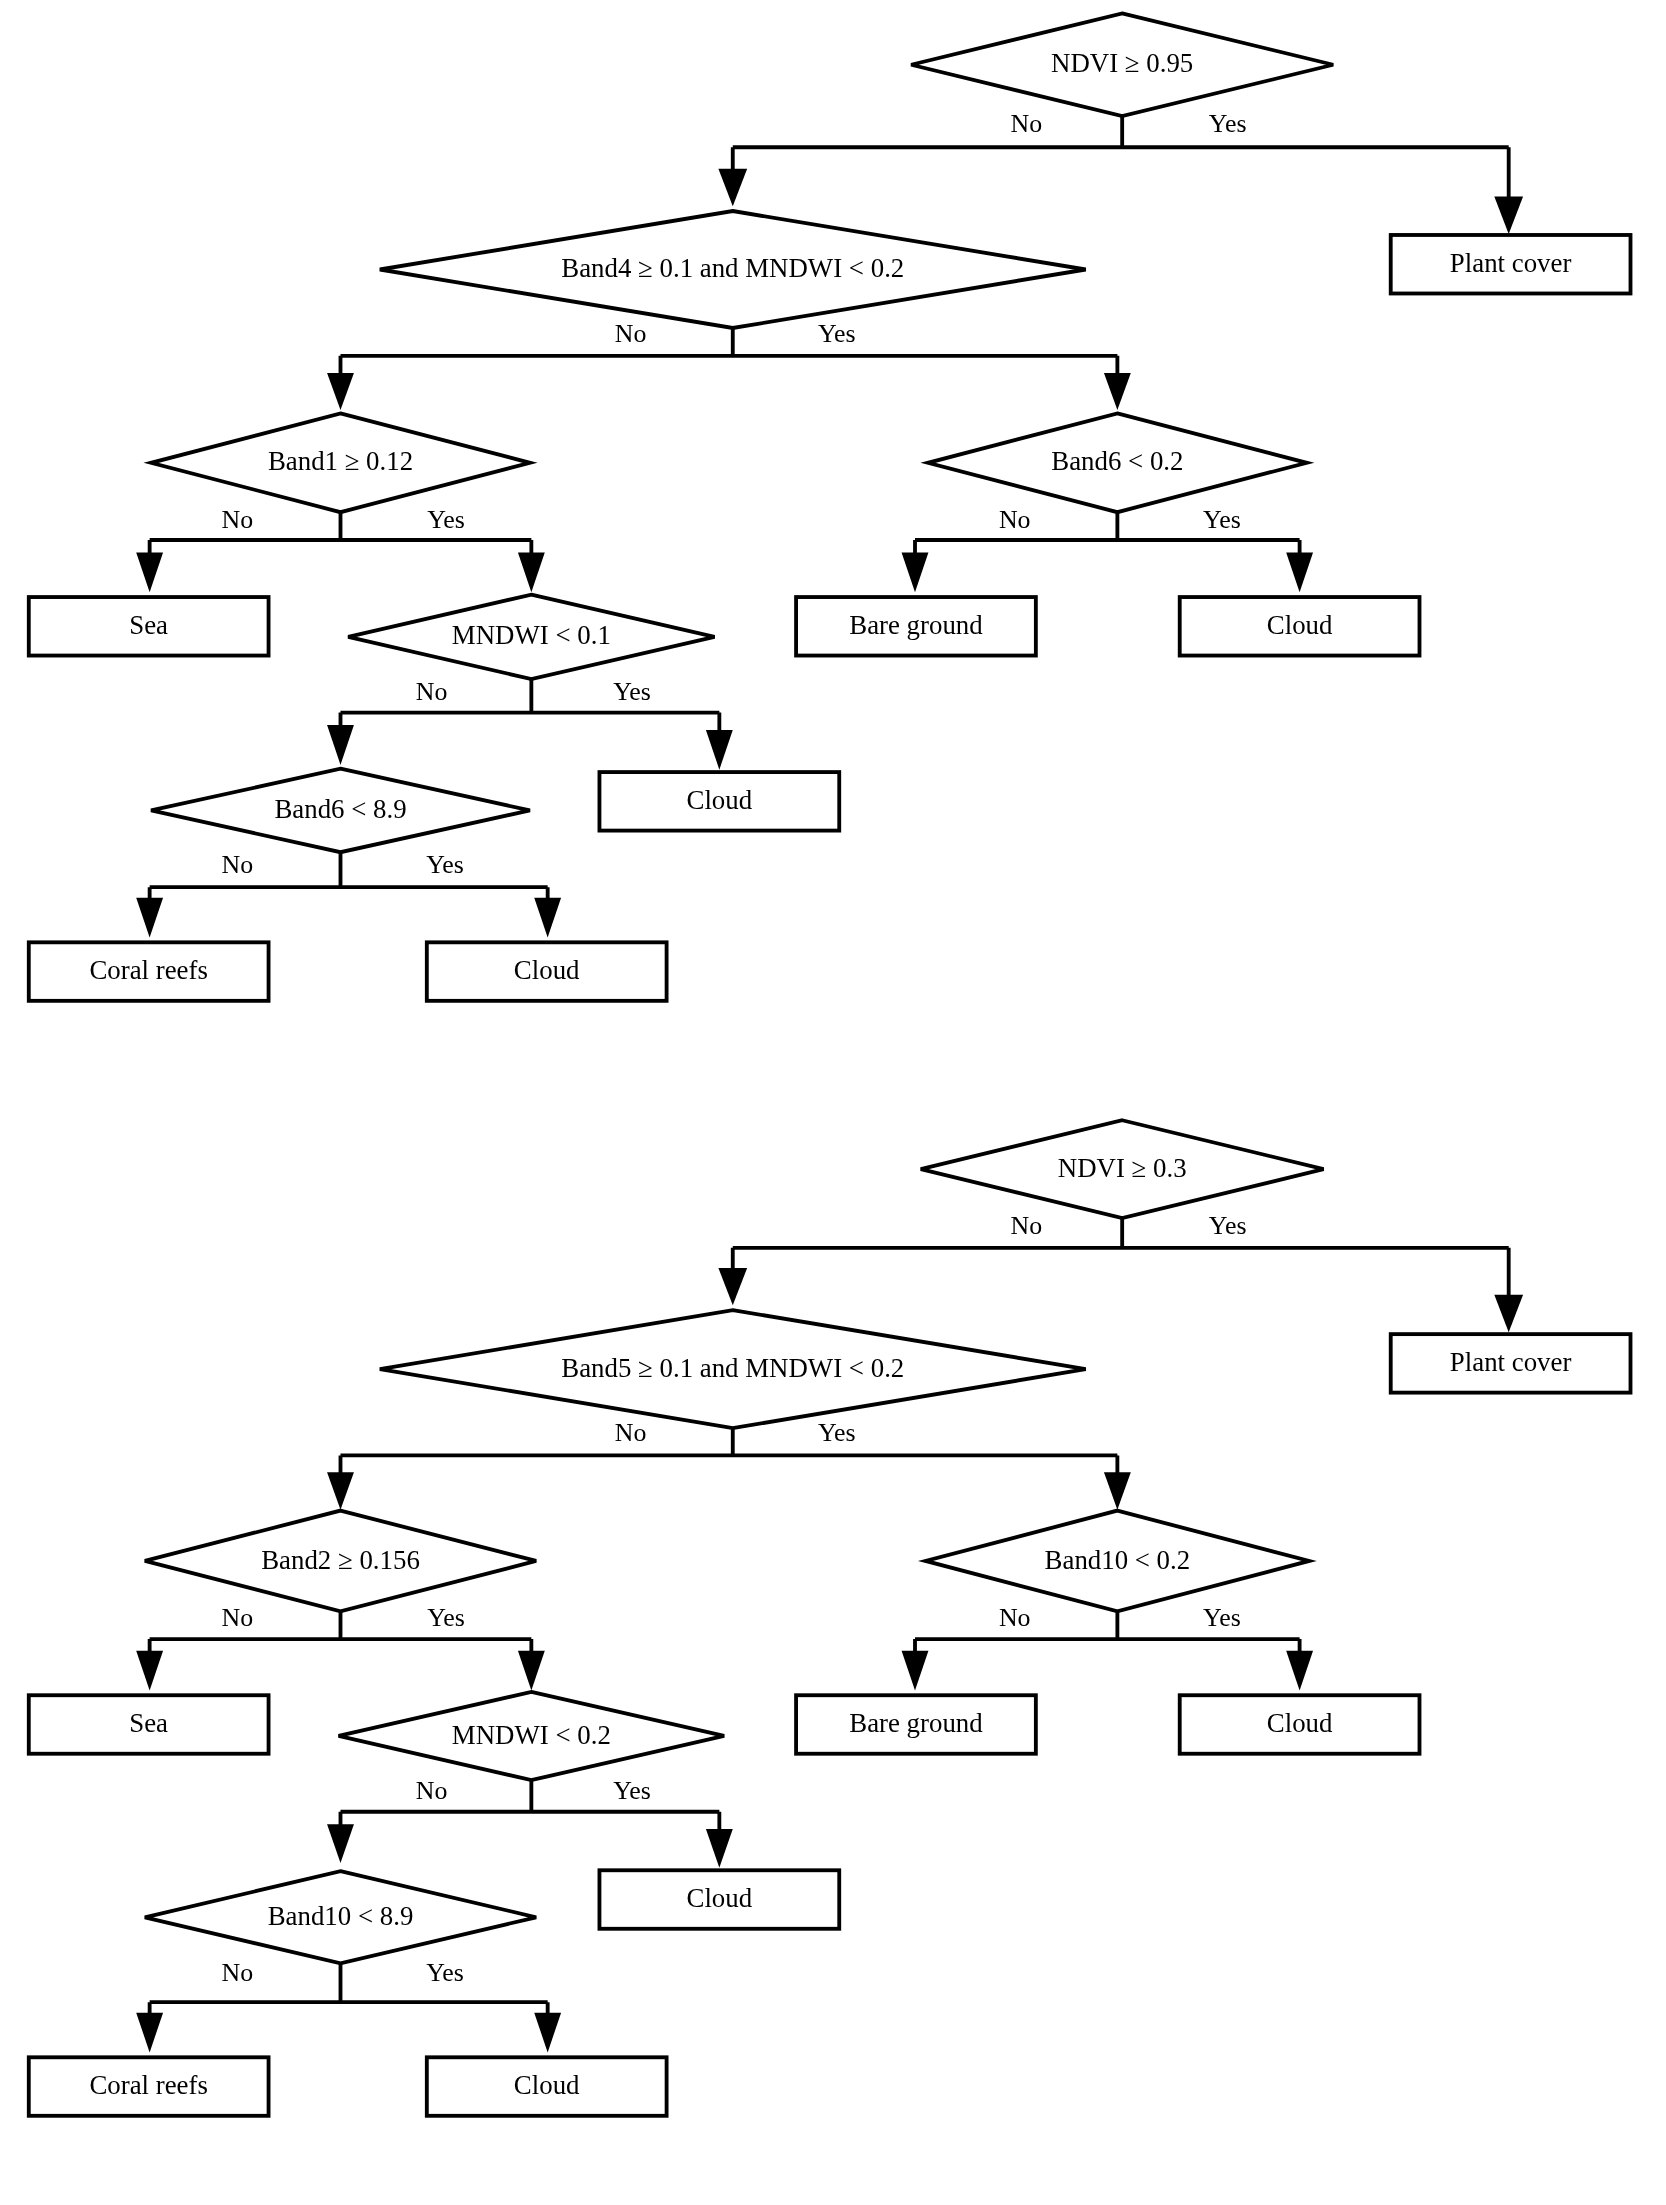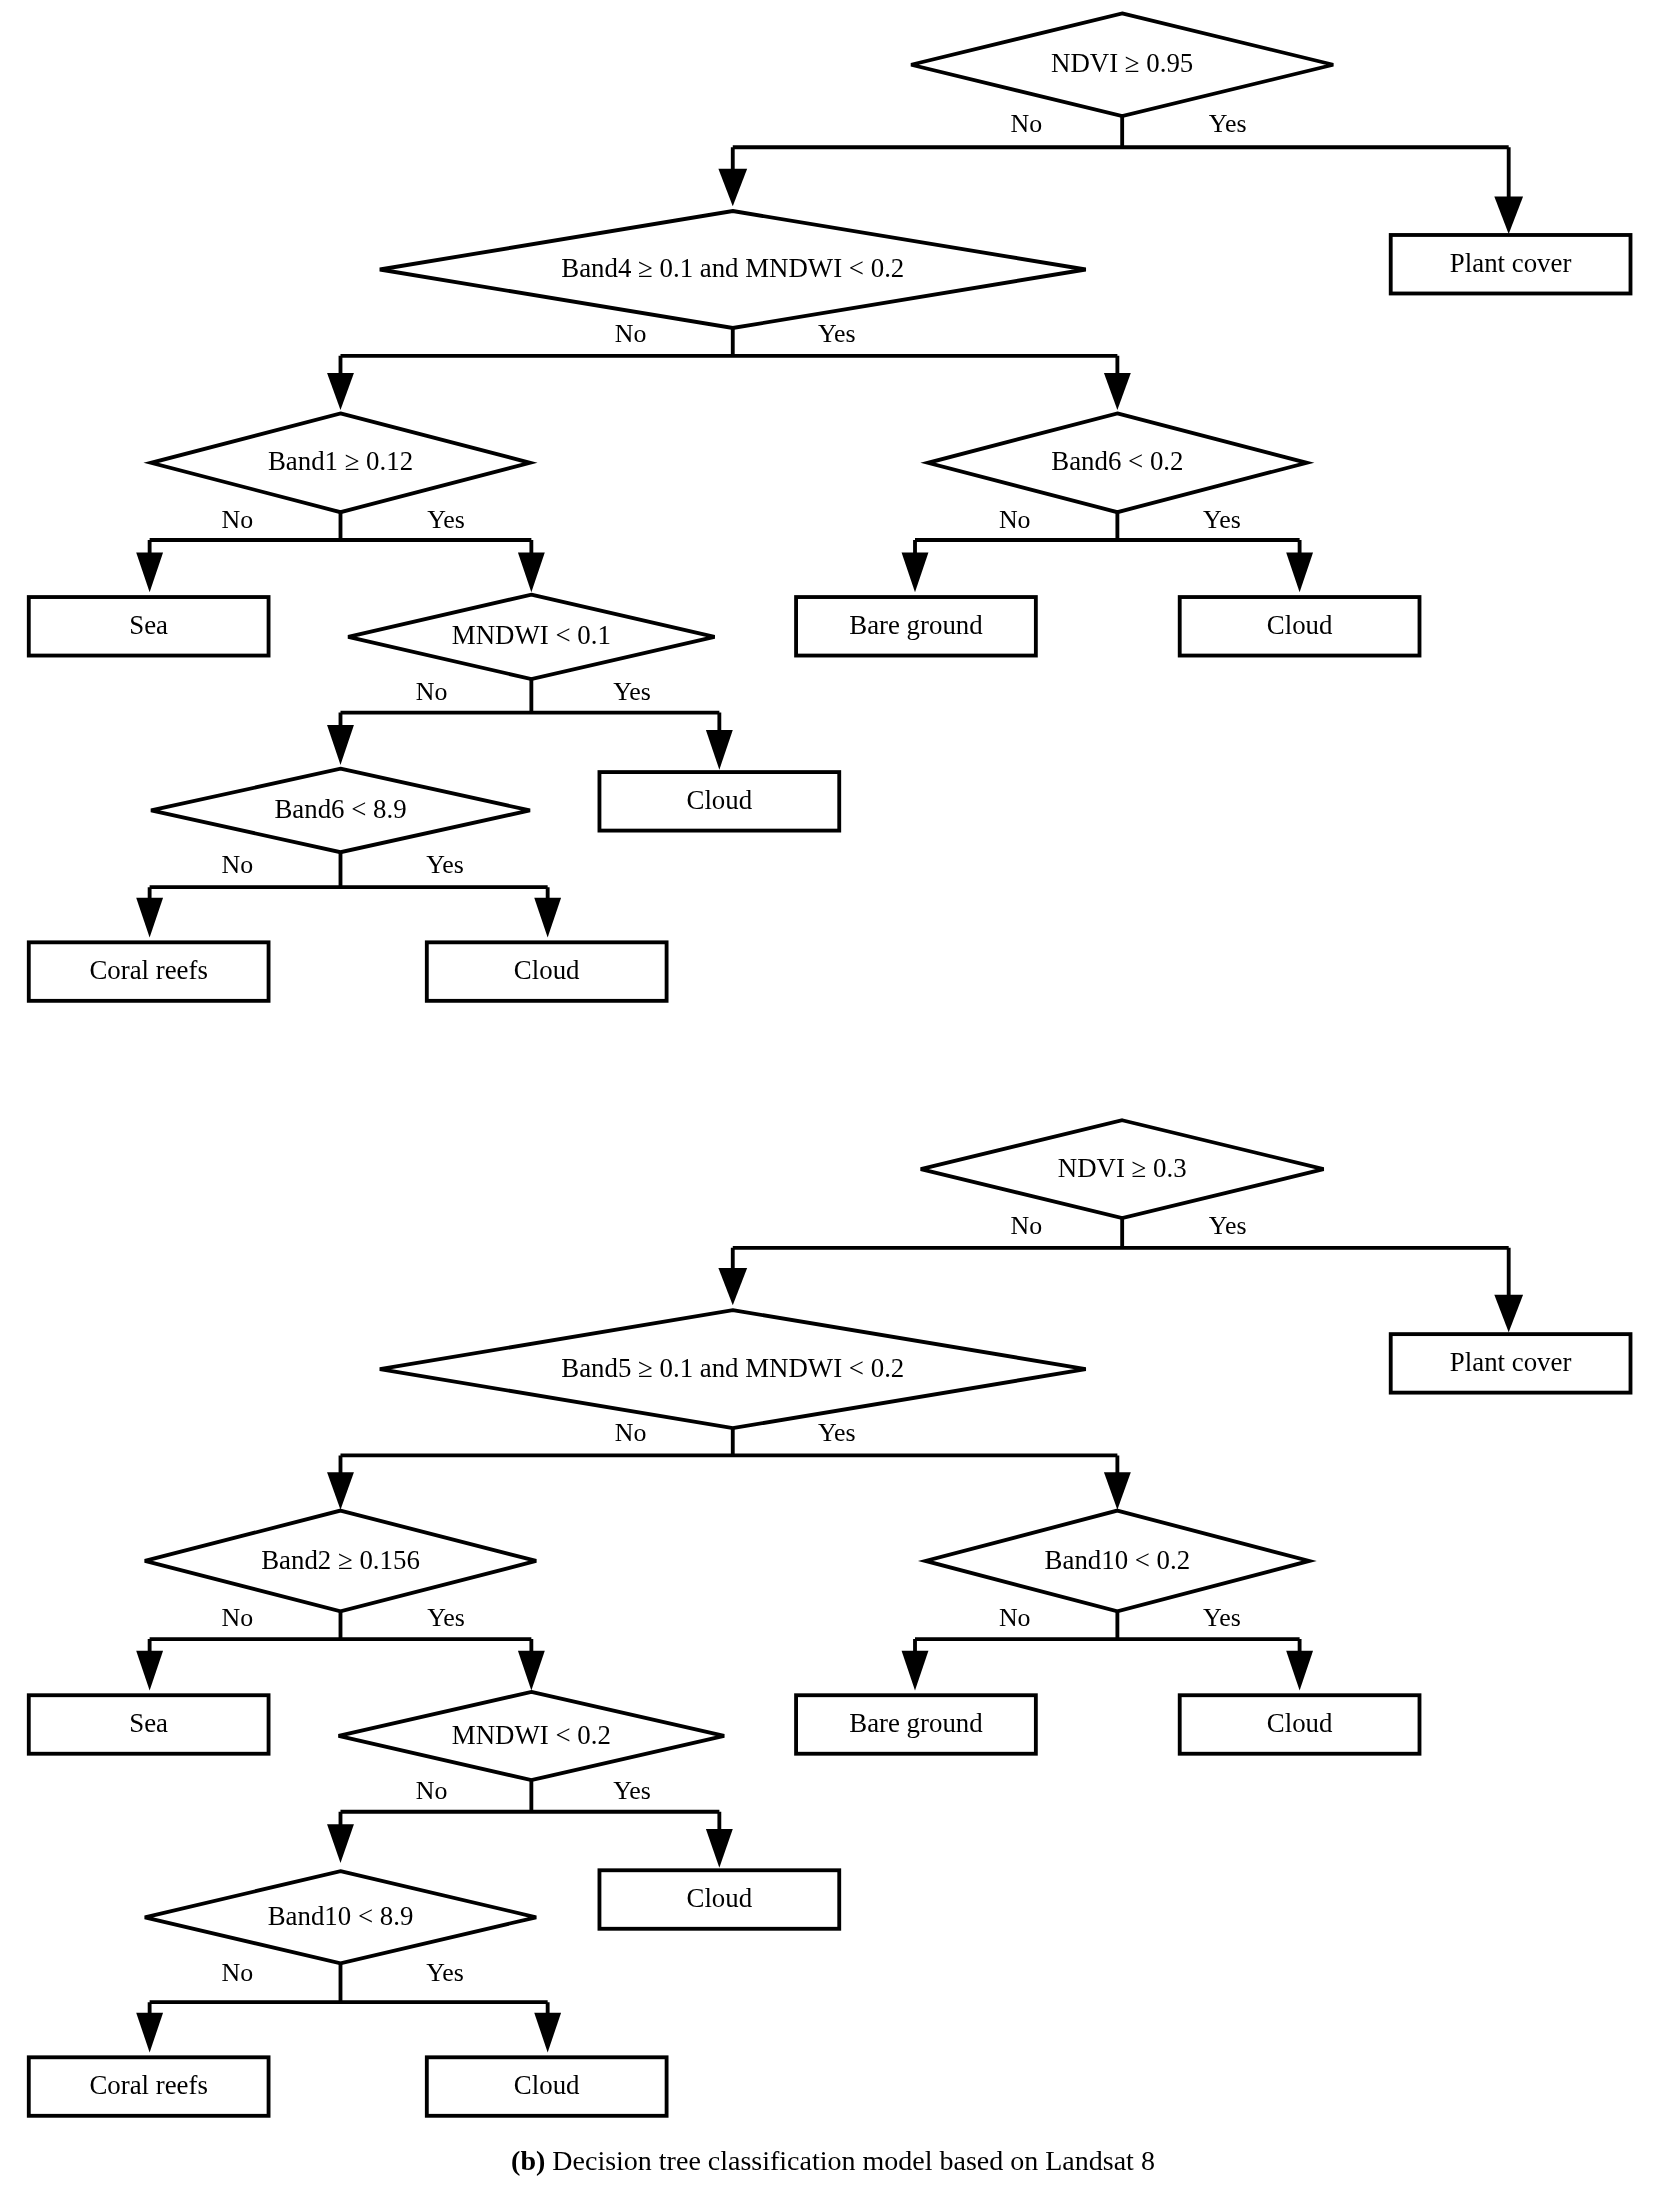--- a/index.html
+++ b/index.html
@@ -228,18 +228,15 @@
 
       <rect class="shape" x="60" y="4290" width="500" height="122"></rect>
       <text class="node-label" x="310" y="4354">Coral reefs</text>
 
       <rect class="shape" x="890" y="4290" width="500" height="122"></rect>
       <text class="node-label" x="1140" y="4354">Cloud</text>
     </g>
   </svg>
 
 
-  <div class="caption" style="top:2146px;">
-    <span class="cap-tag">(b)</span><span> Decision tree classification model based on Landsat 8</span>
-  </div>
 
 </div>
 
 
 </body></html>

